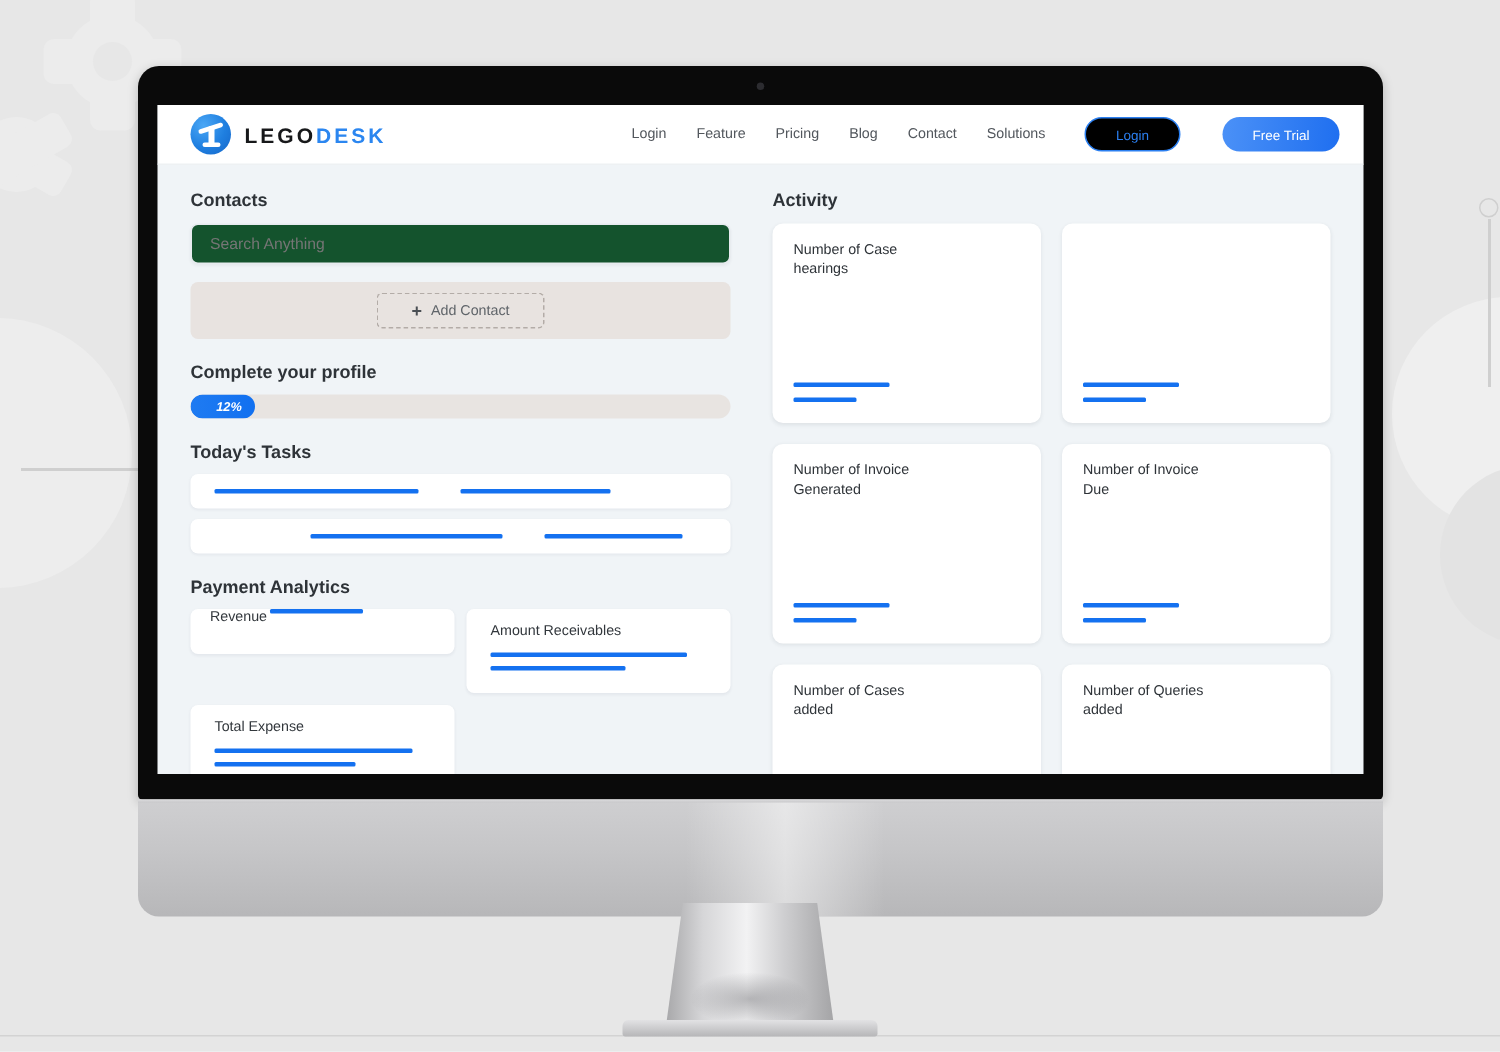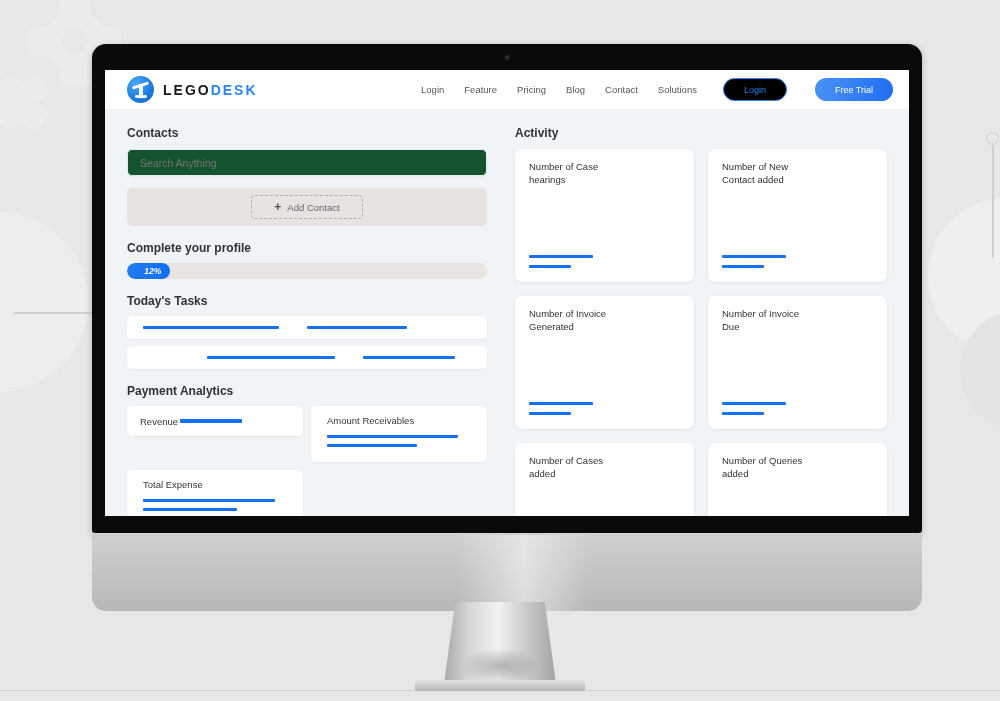--- a/index.html
+++ b/index.html
@@ -186,21 +186,21 @@
     margin-bottom: 7px;
     box-shadow: 0 1px 2px rgba(30,40,60,0.06);
   }
   .bar { height: 3.2px; background: #1471f0; border-radius: 1px; flex: none; }
 
   .pa-grid { display: grid; grid-template-columns: 1fr 1fr; gap: 8px; }
   .pa-card {
     background: #fff; border-radius: 5px; padding: 9px 13px;
     box-shadow: 0 1px 2px rgba(30,40,60,0.06);
   }
-  .pa-card.inline { display: flex; align-items: center; gap: 2px; height: 30px; padding: 12px 13px; }
+  .pa-card.inline { display: flex; gap: 2px; height: 30px; padding: 0 13px; }
   .pa-label { font-size: 9.5px; color: #32373c; white-space: nowrap; }
   .pa-card.stacked { height: 56px; padding-left: 16px; }
   .pa-bars { margin-top: 9px; display: flex; flex-direction: column; gap: 6px; }
 
   .act-grid { display: grid; grid-template-columns: 1fr 1fr; gap: 14px; }
   .act-card {
     background: #fff; border-radius: 7px; padding: 12px 14px 14px 14px;
     height: 133px; display: flex; flex-direction: column;
     box-shadow: 0 1px 3px rgba(30,40,60,0.09);
   }
@@ -329,22 +329,20 @@
           <div class="act-grid" id="act-grid">
               <div class="act-card">
                 <div class="act-label">Number of Case
 hearings</div>
                 <div class="act-bars">
                   <div class="bar" style="width: 64px;"></div>
                   <div class="bar" style="width: 42px;"></div>
                 </div>
               </div>
               <div class="act-card">
-                <div class="act-label">Number of New
-Contact added</div>
                 <div class="act-bars">
                   <div class="bar" style="width: 64px;"></div>
                   <div class="bar" style="width: 42px;"></div>
                 </div>
               </div>
               <div class="act-card">
                 <div class="act-label">Number of Invoice
 Generated</div>
                 <div class="act-bars">
                   <div class="bar" style="width: 64px;"></div>

